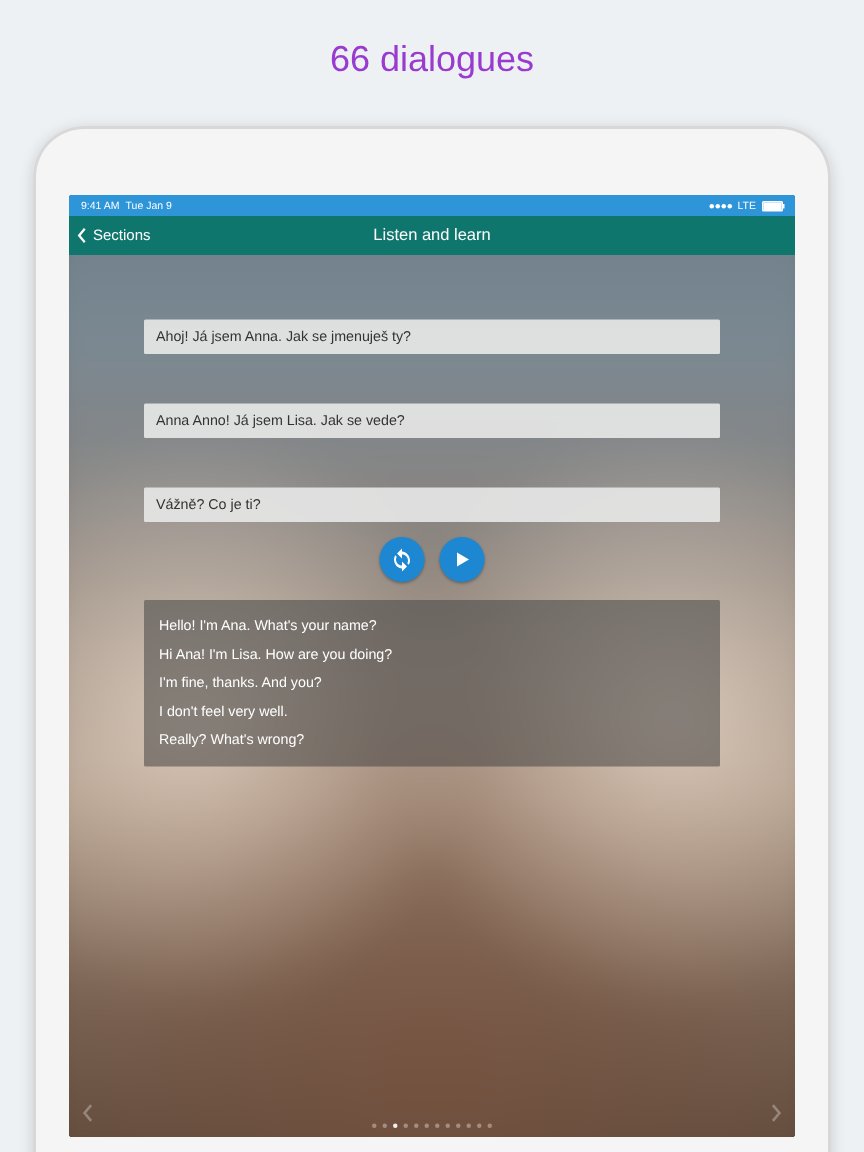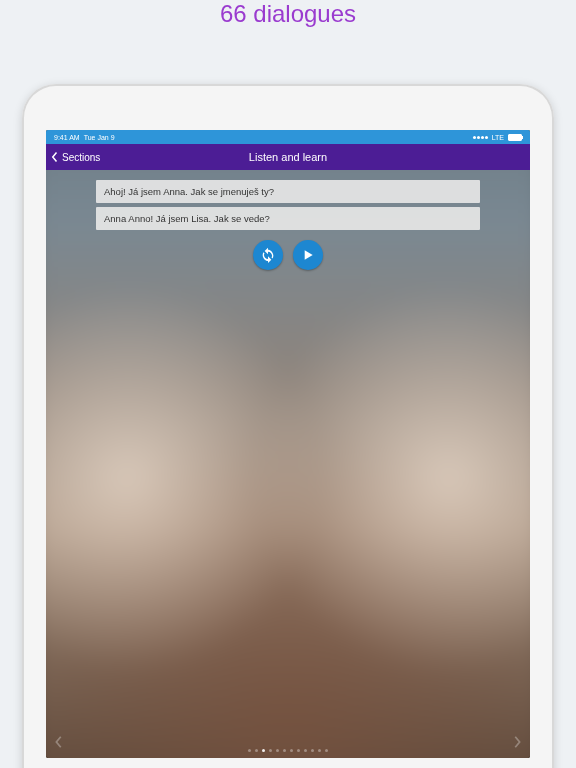--- a/index.html
+++ b/index.html
@@ -9,20 +9,21 @@
     background: #eef1f4;
     font-family: -apple-system, "Helvetica Neue", Arial, sans-serif;
     overflow: hidden;
     position: relative;
   }
   .promo-title {
     text-align: center;
     color: #9a3bcf;
     font-size: 24px;
     font-weight: 400;
+    padding-top: 26px;
   }
   .tablet-frame {
     position: absolute;
     left: 50%;
     top: 84px;
     transform: translateX(-50%);
     width: 532px;
     height: 720px;
     background: #f5f5f5;
     border-radius: 34px;
@@ -62,21 +63,21 @@
   .status-left { display: flex; gap: 4px; align-items: center; }
   .status-right { display: flex; gap: 4px; align-items: center; }
   .sig-dots { display: inline-flex; gap: 1px; }
   .sig-dots i { width: 3px; height: 3px; border-radius: 50%; background: #fff; display: inline-block; }
   .battery { width: 14px; height: 7px; border: 0.6px solid #fff; border-radius: 1px; position: relative; }
   .battery::after { content: ""; position: absolute; right: -2px; top: 1.5px; width: 1px; height: 3px; background: #fff; }
   .battery i { display: block; width: 100%; height: 100%; background: #fff; }
   .nav-bar {
     position: relative;
     height: 26px;
-    background: #4c1d95;
+    background: #0f766e;
     display: flex;
     align-items: center;
     color: #fff;
   }
   .back {
     display: flex;
     align-items: center;
     gap: 2px;
     padding-left: 4px;
     font-size: 10px;
@@ -96,20 +97,21 @@
     padding: 10px 50px 0 50px;
   }
   .dlg-line {
     background: rgba(230,230,230,0.92);
     color: #333;
     font-size: 9.5px;
     padding: 6px 8px;
     margin-bottom: 4px;
     border-radius: 1px;
     cursor: pointer;
+    margin-top: 33px;
   }
   .controls {
     display: flex;
     justify-content: center;
     gap: 10px;
     margin: 10px 0 12px 0;
   }
   .ctrl-btn {
     width: 30px;
     height: 30px;
@@ -191,34 +193,42 @@
             <path d="M7 2 L2 8 L7 14" stroke="#fff" stroke-width="2" fill="none"></path>
           </svg>
         <span>Sections</span>
       </div>
       <div class="nav-title">Listen and learn</div>
     </div>
 
     <div class="content">
       <div class="dlg-line">Ahoj! Já jsem Anna. Jak se jmenuješ ty?</div>
       <div class="dlg-line">Anna Anno! Já jsem Lisa. Jak se vede?</div>
+      <div class="dlg-line">Vážně? Co je ti?</div>
 
       <div class="controls">
         <div class="ctrl-btn">
           <svg viewBox="0 0 24 24">
               <path d="M12 4V1L7 6l5 5V7c3.3 0 6 2.7 6 6 0 1-.3 2-.7 2.8l1.5 1.5C19.5 16 20 14.6 20 13c0-5-4-9-8-9zm0 14c-3.3 0-6-2.7-6-6 0-1 .3-2 .7-2.8L5.2 7.7C4.5 9 4 10.4 4 12c0 5 4 9 8 9v3l5-5-5-5v4z"></path>
             </svg>
         </div>
         <div class="ctrl-btn">
           <svg viewBox="0 0 24 24">
               <path d="M7 5v14l12-7z"></path>
             </svg>
         </div>
       </div>
 
+      <div class="trans-box">
+        <div class="trans-line">Hello! I'm Ana. What's your name?</div>
+        <div class="trans-line">Hi Ana! I'm Lisa. How are you doing?</div>
+        <div class="trans-line">I'm fine, thanks. And you?</div>
+        <div class="trans-line">I don't feel very well.</div>
+        <div class="trans-line">Really? What's wrong?</div>
+      </div>
     </div>
 
     <div class="pager-arrow left">
       <svg width="10" height="14" viewBox="0 0 10 16">
           <path d="M7 2 L2 8 L7 14" stroke="currentColor" stroke-width="2" fill="none"></path>
         </svg>
     </div>
     <div class="pager-arrow right">
       <svg width="10" height="14" viewBox="0 0 10 16">
           <path d="M3 2 L8 8 L3 14" stroke="currentColor" stroke-width="2" fill="none"></path>

